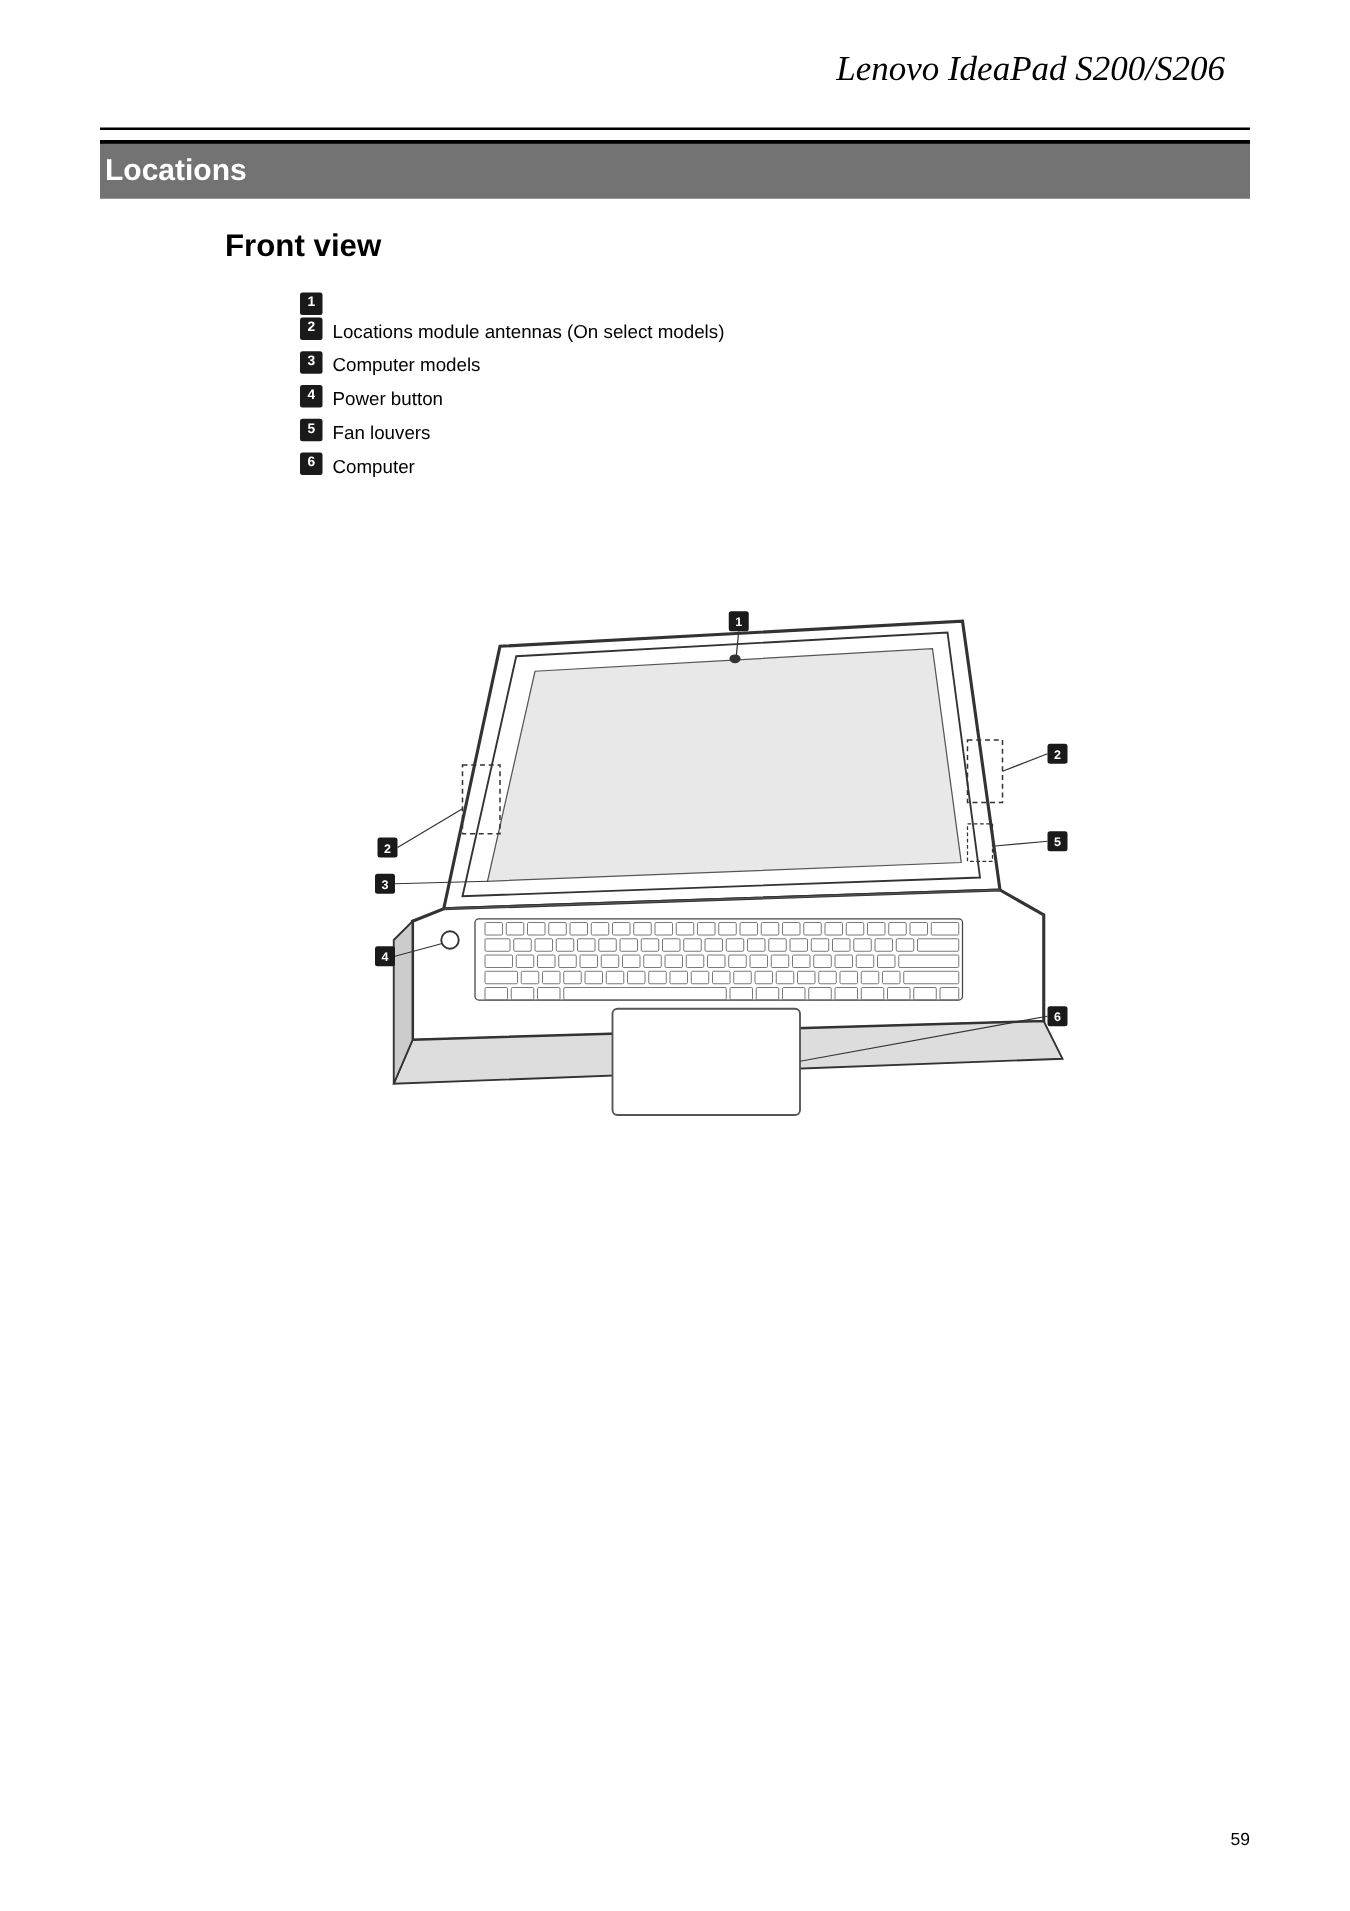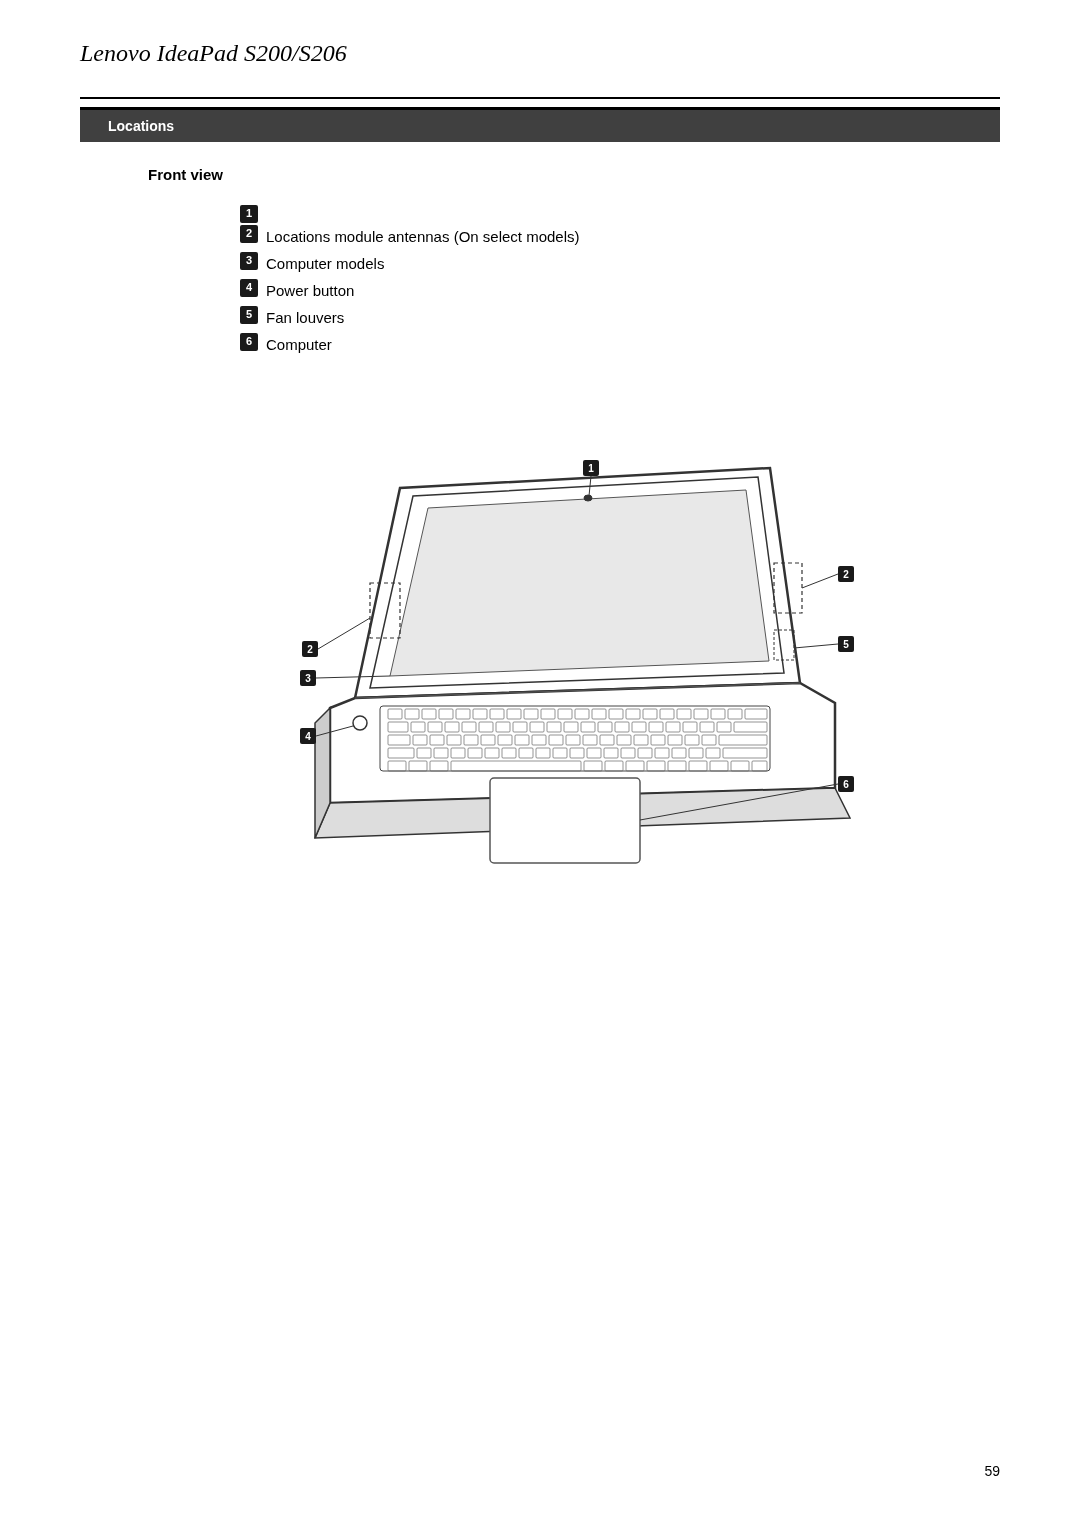--- a/index.html
+++ b/index.html
@@ -12,44 +12,45 @@
     }
 
     .page-container {
       width: 1080px;
       min-height: 1529px;
       padding: 40px 80px 60px 80px;
       position: relative;
     }
 
     .header-title {
-      font-size: 24px;
+      text-align: right;
+      font-size: 28px;
       font-style: italic;
       font-weight: normal;
       margin-bottom: 30px;
       padding-right: 20px;
     }
 
     .section-header {
-      background: #404040;
+      background: #737373;
       color: #ffffff;
-      padding: 8px 28px;
-      font-size: 14px;
+      padding: 8px 4px;
+      font-size: 24px;
       font-weight: bold;
       font-family: Arial, sans-serif;
       margin-bottom: 24px;
       border-top: 3px solid #000;
     }
 
     .subsection-title {
-      font-size: 15px;
+      font-size: 25px;
       font-weight: bold;
       font-family: Arial, sans-serif;
       margin-bottom: 20px;
-      margin-left: 68px;
+      margin-left: 100px;
     }
 
     .parts-list {
       margin-left: 160px;
       margin-bottom: 30px;
       list-style: none;
     }
 
     .parts-list li {
       font-size: 15px;

